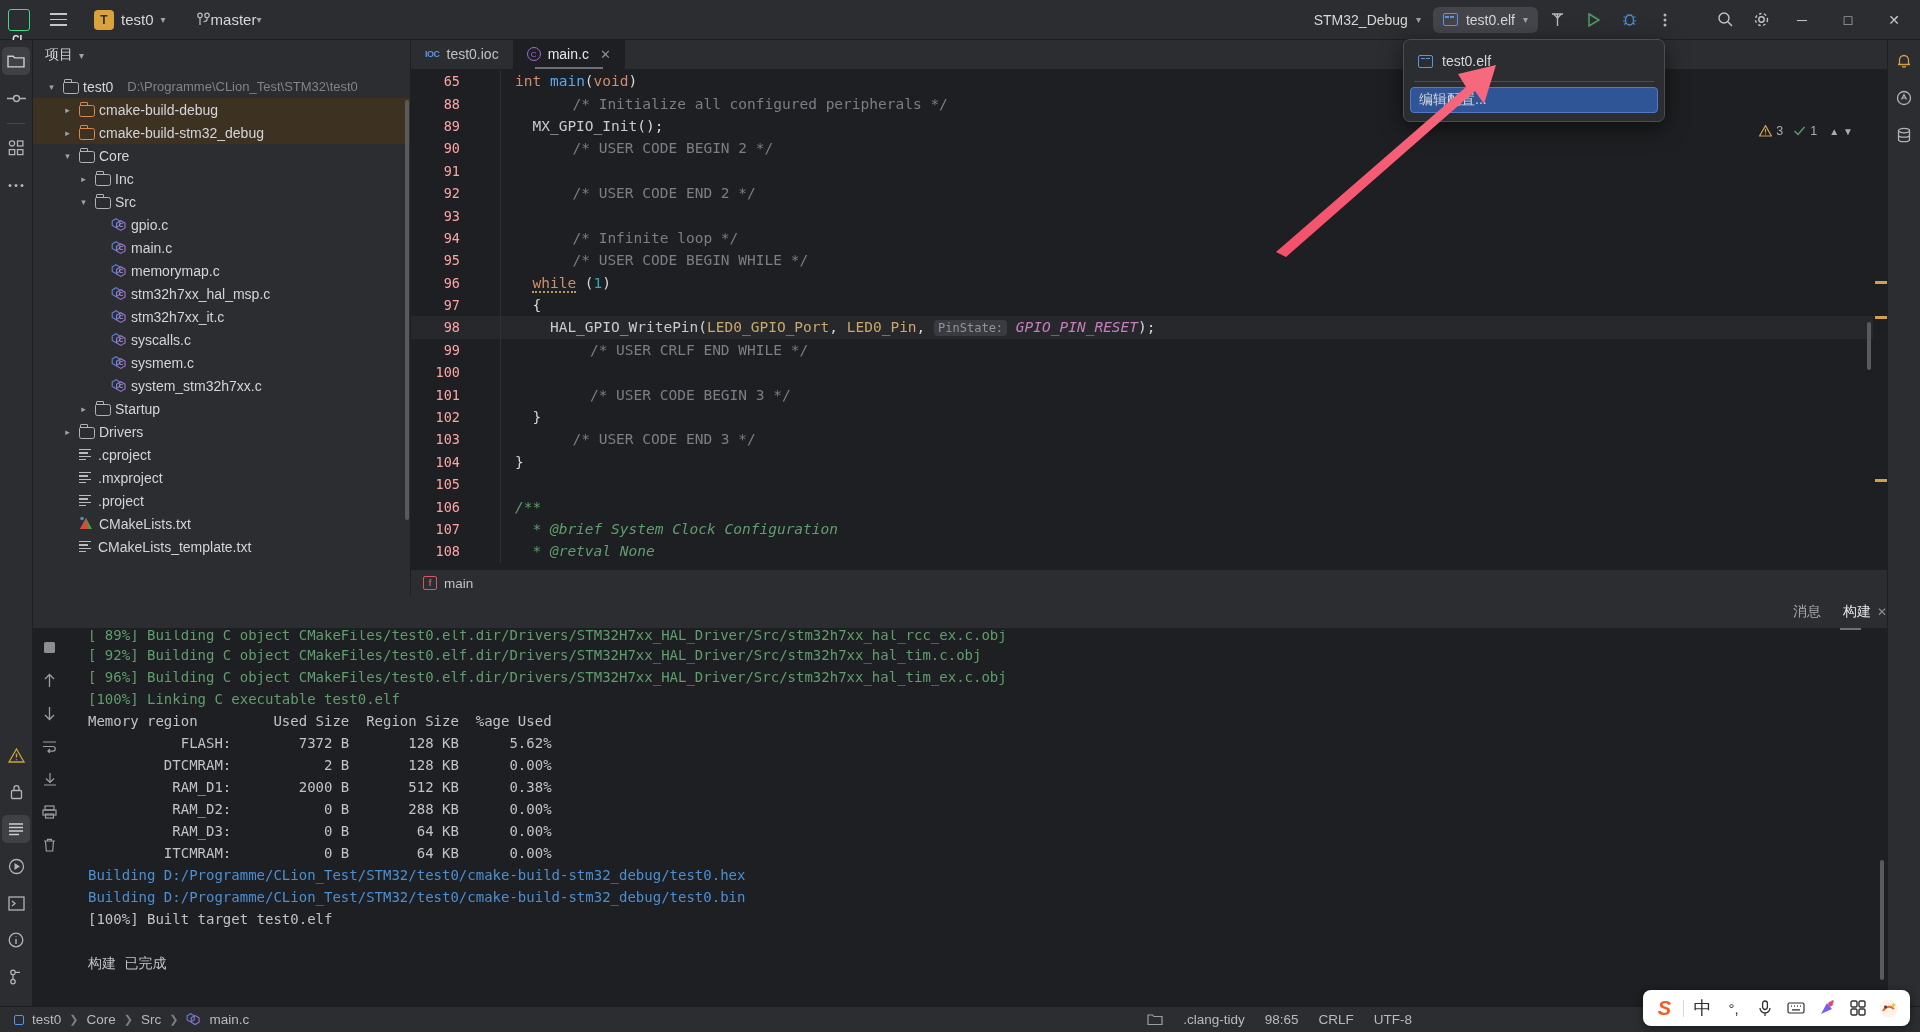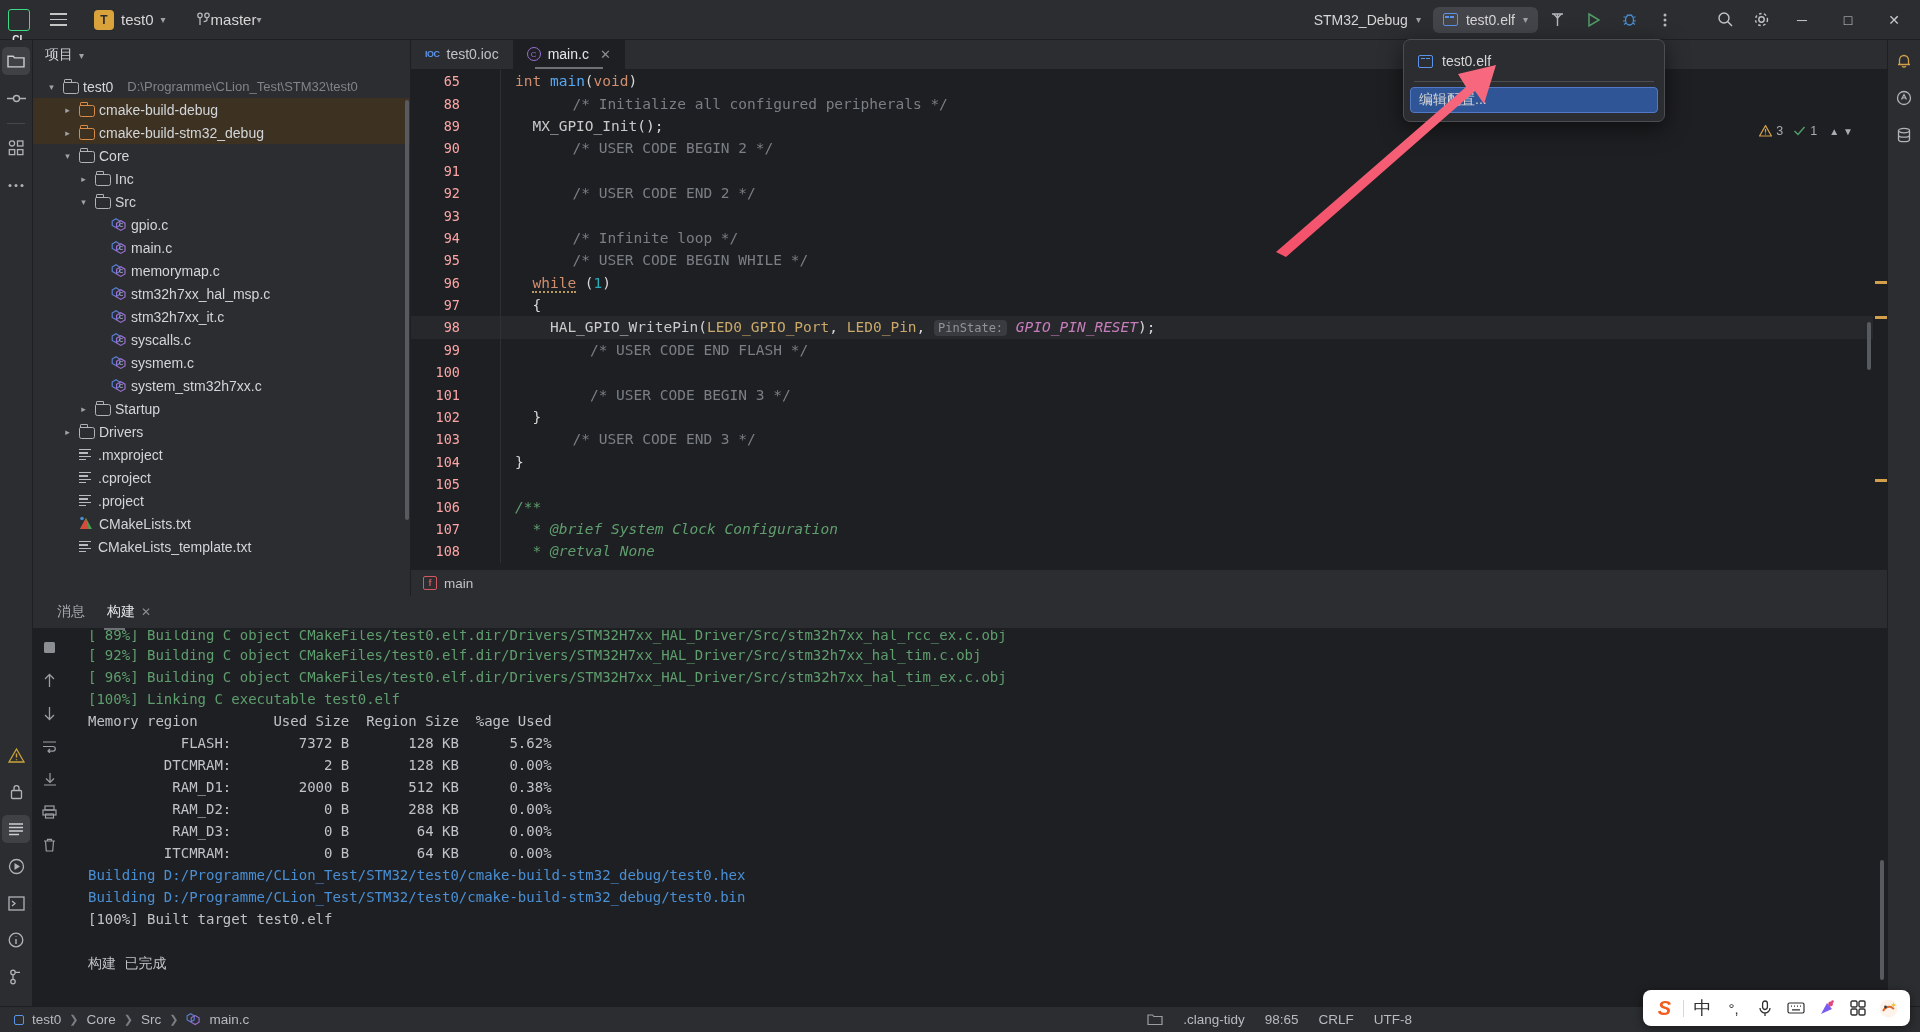--- a/index.html
+++ b/index.html
@@ -121,21 +121,21 @@
     display:flex;align-items:center;gap:7px;padding-left:12px;font-size:13.5px;color:#bfc2c7;border-top:1px solid #1e1f22;}
   .fbadge{width:14px;height:14px;border:1.4px solid #d1595f;border-radius:2px;color:#d1595f;
      font-size:9px;display:flex;align-items:center;justify-content:center;font-weight:bold;}
   #insp{position:absolute;right:0;top:30px;width:14px;bottom:27px;background:#1e1f22;}
   #insp-warn{position:absolute;right:34px;top:84px;display:flex;align-items:center;gap:4px;font-size:12.5px;color:#a9acb2;}
   .mark{position:absolute;right:0;width:12px;height:3px;}
   #ed-scroll{position:absolute;right:16px;top:282px;width:4px;height:48px;background:#575a5e;border-radius:2px;}
 
   
   #build{position:absolute;left:33px;top:596px;right:33px;bottom:26px;background:#1e1f22;}
-  #build-tabs{height:32px;background:#2b2d30;display:flex;align-items:center;gap:22px;padding-left:24px;font-size:14px;}
+  #build-tabs{height:32px;background:#2b2d30;display:flex;align-items:center;gap:22px;padding-left:24px;font-size:14px;justify-content:flex-end;}
   .btab{color:#a7aab0;cursor:pointer;}
   .btab.active{color:#e4e6e9;position:relative;}
   .btab.active:after{content:"";position:absolute;left:-3px;right:10px;bottom:-9px;height:2.5px;background:#6d7075;}
   #build-rail{position:absolute;left:0;top:32px;width:33px;bottom:0;background:#1e1f22;
     display:flex;flex-direction:column;align-items:center;padding-top:8px;gap:11px;}
   .brail-ic{width:22px;height:22px;display:flex;align-items:center;justify-content:center;color:#9a9da3;cursor:pointer;}
   #console{position:absolute;left:33px;top:32px;right:0;bottom:0;overflow:hidden;
      font-family:"DejaVu Sans Mono","Liberation Mono",monospace;font-size:14px;padding-top:2px;}
   .coline{height:22px;line-height:22px;white-space:pre;padding-left:22px;}
   .g{color:#5f9e6e;} .b{color:#4a8fd4;} .w{color:#bfc2c7;}
@@ -470,31 +470,31 @@
         <span class="tname">Drivers</span>
       </div>
       <div class="trow" style="padding-left: 28px;">
         <span class="tarrow"></span>
         <span class="txtf">
           <i></i>
           <i></i>
           <i></i>
           <i></i>
         </span>
+        <span class="tname">.cproject</span>
+      </div>
+      <div class="trow" style="padding-left: 28px;">
+        <span class="tarrow"></span>
+        <span class="txtf">
+          <i></i>
+          <i></i>
+          <i></i>
+          <i></i>
+        </span>
         <span class="tname">.mxproject</span>
-      </div>
-      <div class="trow" style="padding-left: 28px;">
-        <span class="tarrow"></span>
-        <span class="txtf">
-          <i></i>
-          <i></i>
-          <i></i>
-          <i></i>
-        </span>
-        <span class="tname">.cproject</span>
       </div>
       <div class="trow" style="padding-left: 28px;">
         <span class="tarrow"></span>
         <span class="txtf">
           <i></i>
           <i></i>
           <i></i>
           <i></i>
         </span>
         <span class="tname">.project</span>
@@ -540,21 +540,21 @@
       <div class="cline"><span class="lno mono">89</span><span class="gut"></span><span class="ctext mono">  <span class="id">MX_GPIO_Init</span>();</span></div>
       <div class="cline"><span class="lno mono">90</span><span class="gut"></span><span class="ctext mono">  <span class="cm">/* USER CODE BEGIN 2 */</span></span></div>
       <div class="cline"><span class="lno mono">91</span><span class="gut"></span><span class="ctext mono"></span></div>
       <div class="cline"><span class="lno mono">92</span><span class="gut"></span><span class="ctext mono">  <span class="cm">/* USER CODE END 2 */</span></span></div>
       <div class="cline"><span class="lno mono">93</span><span class="gut"></span><span class="ctext mono"></span></div>
       <div class="cline"><span class="lno mono">94</span><span class="gut"></span><span class="ctext mono">  <span class="cm">/* Infinite loop */</span></span></div>
       <div class="cline"><span class="lno mono">95</span><span class="gut"></span><span class="ctext mono">  <span class="cm">/* USER CODE BEGIN WHILE */</span></span></div>
       <div class="cline"><span class="lno mono">96</span><span class="gut"></span><span class="ctext mono">  <span class="kw sq">while</span> (<span class="num">1</span>)</span></div>
       <div class="cline"><span class="lno mono">97</span><span class="gut"></span><span class="ctext mono">  {</span></div>
       <div class="cline cur"><span class="lno mono">98</span><span class="gut"></span><span class="ctext mono">    <span class="id">HAL_GPIO_WritePin</span>(<span class="cst">LED0_GPIO_Port</span>, <span class="cst">LED0_Pin</span>, <span class="hint">PinState:</span> <span class="pnk">GPIO_PIN_RESET</span>);</span></div>
-      <div class="cline"><span class="lno mono">99</span><span class="gut"></span><span class="ctext mono">    <span class="cm">/* USER CODE END FLASH */</span></span></div>
+      <div class="cline"><span class="lno mono">99</span><span class="gut"></span><span class="ctext mono">    <span class="cm">/* USER CRLF END WHILE */</span></span></div>
       <div class="cline"><span class="lno mono">100</span><span class="gut"></span><span class="ctext mono"></span></div>
       <div class="cline"><span class="lno mono">101</span><span class="gut"></span><span class="ctext mono">    <span class="cm">/* USER CODE BEGIN 3 */</span></span></div>
       <div class="cline"><span class="lno mono">102</span><span class="gut"></span><span class="ctext mono">  }</span></div>
       <div class="cline"><span class="lno mono">103</span><span class="gut"></span><span class="ctext mono">  <span class="cm">/* USER CODE END 3 */</span></span></div>
       <div class="cline"><span class="lno mono">104</span><span class="gut"></span><span class="ctext mono">}</span></div>
       <div class="cline"><span class="lno mono">105</span><span class="gut"></span><span class="ctext mono"></span></div>
       <div class="cline"><span class="lno mono">106</span><span class="gut"></span><span class="ctext mono"><span class="cmg">/**</span></span></div>
       <div class="cline"><span class="lno mono">107</span><span class="gut"></span><span class="ctext mono">  <span class="cmg">* @brief System Clock Configuration</span></span></div>
       <div class="cline"><span class="lno mono">108</span><span class="gut"></span><span class="ctext mono">  <span class="cmg">* @retval None</span></span></div>
     </div>

